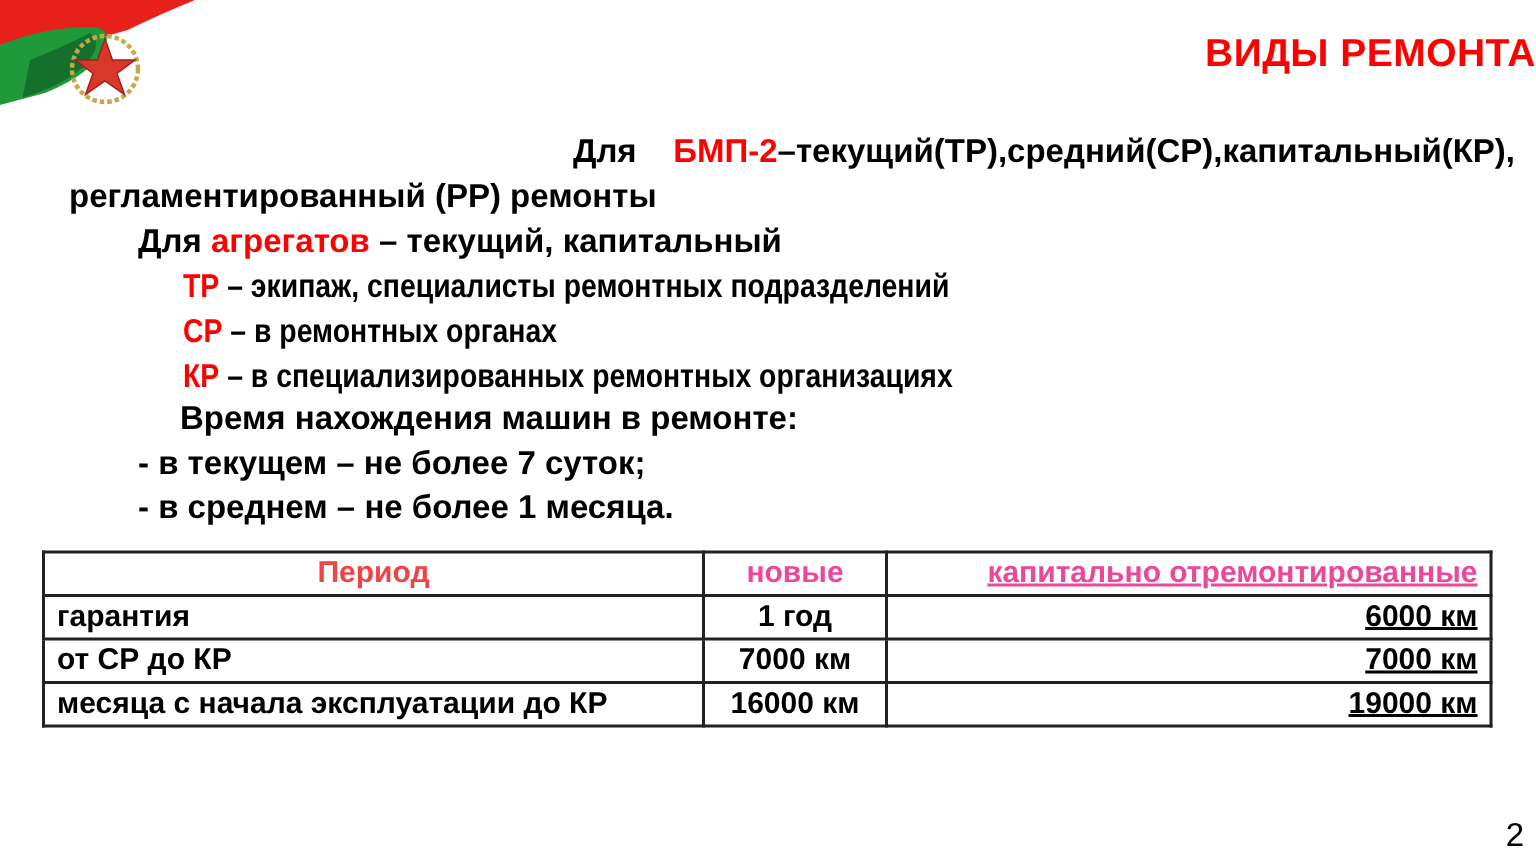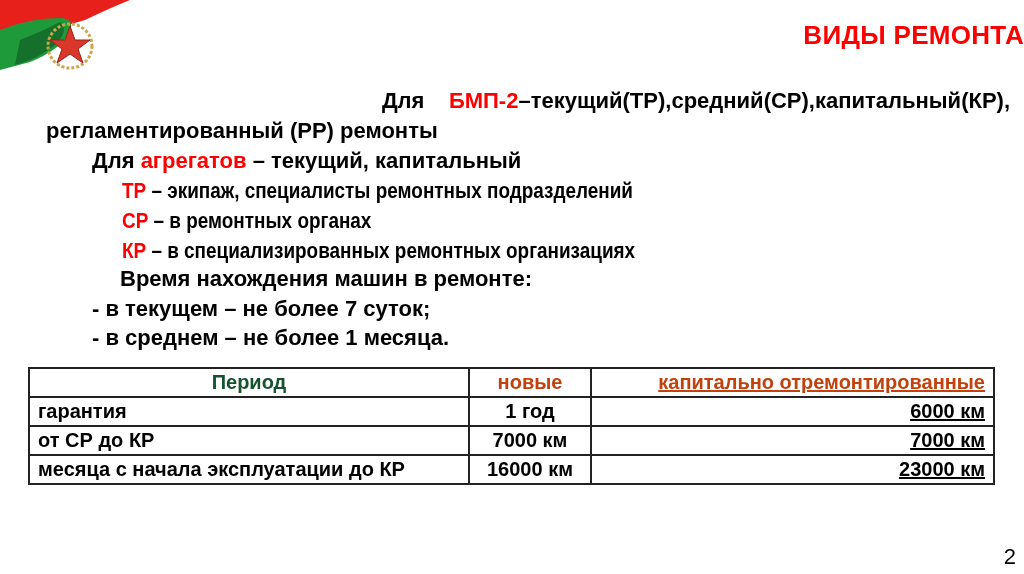--- a/index.html
+++ b/index.html
@@ -13,22 +13,22 @@
   .cond { font-family:"Liberation Sans", sans-serif; transform-origin:left center; transform:scaleX(0.86); }
   .justify { position:absolute; left:92px; top:88px; width:918px; font-size:22px; font-weight:bold;
              display:flex; justify-content:flex-end; white-space:nowrap; }
   table.grid { position:absolute; left:28px; top:367px; width:967px; border-collapse:collapse;
                font-size:20px; font-weight:bold; }
   table.grid td, table.grid th { border:2px solid #222; padding:0 8px; height:27px; line-height:27px; }
   table.grid th { font-weight:bold; }
   .c1 { width:422px; text-align:left; }
   .c2 { width:104px; text-align:center; }
   .c3 { text-align:right;text-decoration:underline; }
-  .hdr1 { text-align:center !important; color:#14532d; }
-  .blue { color:#c2410c; }
+  .hdr1 { text-align:center !important; color:#ef4444; }
+  .blue { color:#ec4899; }
   .pagenum { position:absolute; right:8px; bottom:4px; font-size:22px; color:#000; }
 </style>
 </head>
 <body>
 
 <div class="emblem">
   <svg width="140" height="80" viewBox="0 0 140 80">
     <path d="M0,0 L130,0 Q110,8 85,20 Q50,30 20,40 L0,48 Z" fill="#e8201c"></path>
     <path d="M0,30 Q30,18 60,18 Q75,18 70,32 Q60,50 30,62 L0,70 Z" fill="#1f9a3a"></path>
     <path d="M20,40 Q45,30 60,22 Q70,30 55,45 Q40,58 15,65 Z" fill="#14702a"></path>
@@ -87,18 +87,18 @@
     <td class="c3">6000 км</td>
   </tr>
   <tr>
     <td class="c1">от СР до КР</td>
     <td class="c2">7000 км</td>
     <td class="c3">7000 км</td>
   </tr>
   <tr>
     <td class="c1">месяца с начала эксплуатации до КР</td>
     <td class="c2">16000 км</td>
-    <td class="c3">23000 км</td>
+    <td class="c3">19000 км</td>
   </tr>
 </tbody>
   </table>
 
 <div class="pagenum">2</div>
 
 </body></html>

